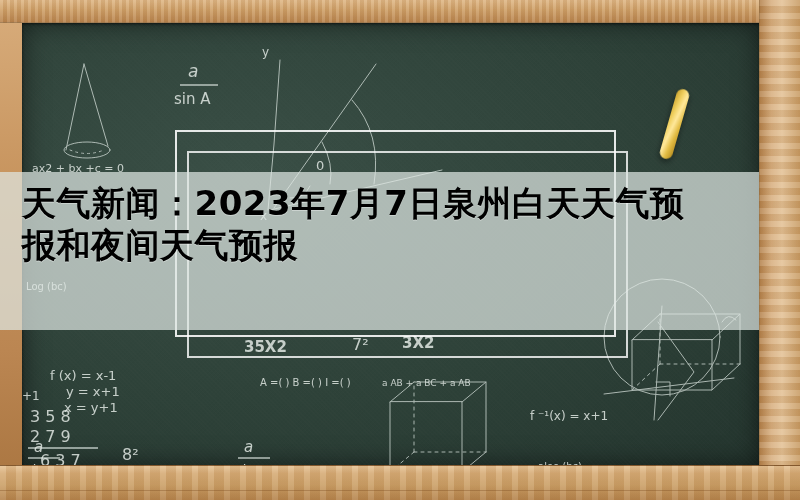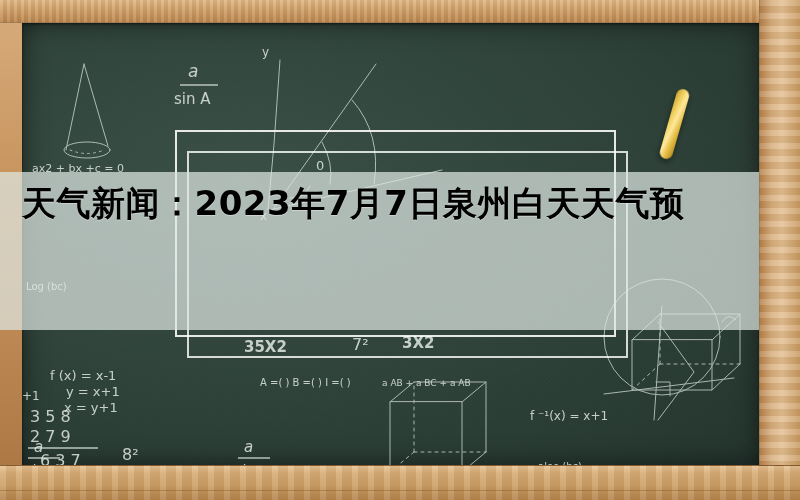--- a/index.html
+++ b/index.html
@@ -206,20 +206,21 @@
       </svg>
     </div>
   </div>
 
   <div class="rect-outer"></div>
   <div class="rect-inner"></div>
 
   <div class="band"></div>
   <div class="title">
     <div>天气新闻：2023年7月7日泉州白天天气预</div>
+    <div>报和夜间天气预报</div>
   </div>
 
   <div class="chalk-stick-yellow"></div>
 
   <div class="wood-top"></div>
   <div class="wood-left"></div>
   <div class="wood-right"></div>
 
   <div class="chalk-white"></div>
   <div class="chalk-yellow"></div>

